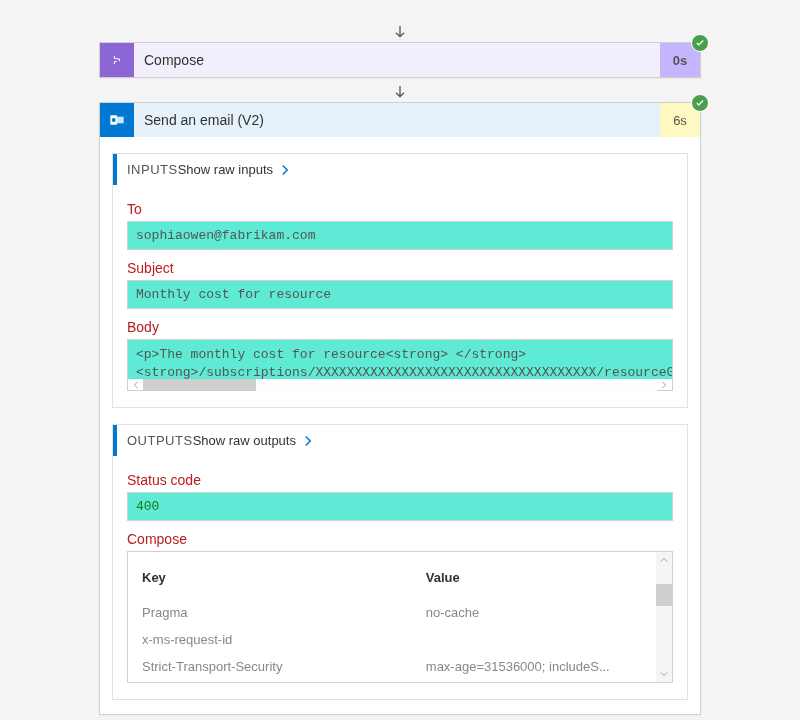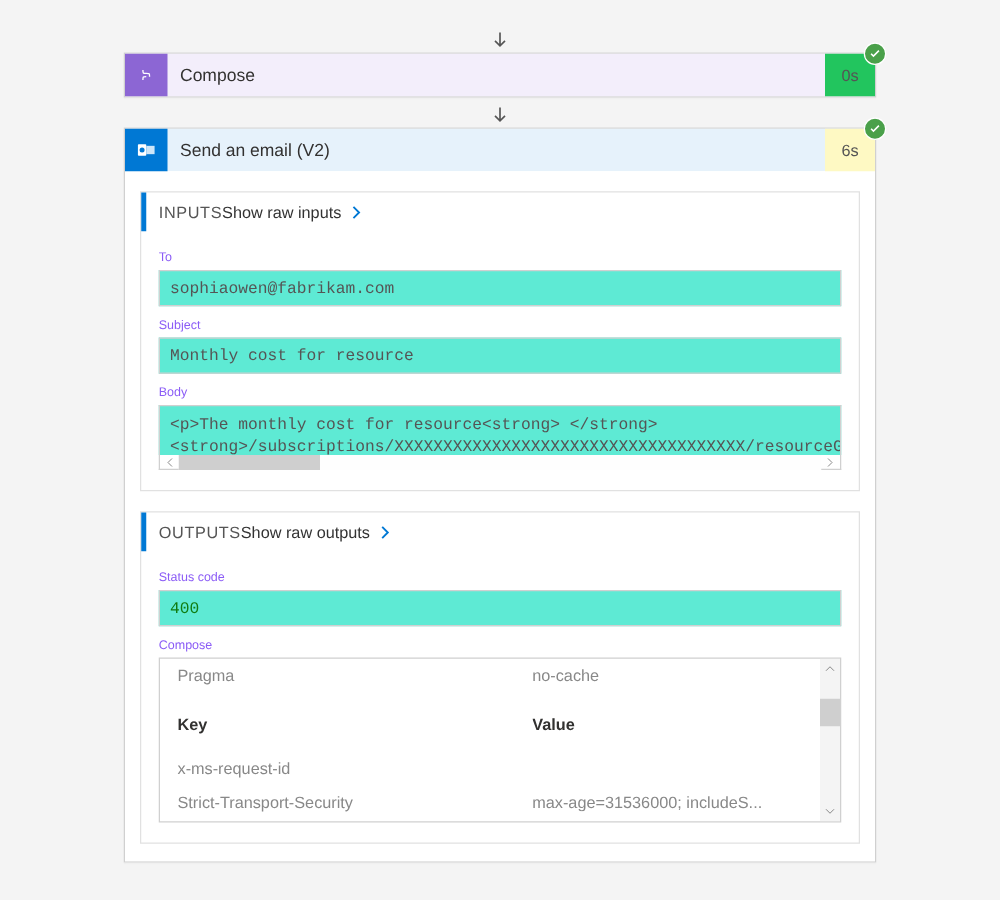--- a/index.html
+++ b/index.html
@@ -35,21 +35,21 @@
     flex-shrink: 0;
   }
   .card-icon.purple { background: #8c66d4; color:#fff; }
   .card-icon.blue   { background: #0078d4; color:#fff; }
   .card-title { flex: 1; display:flex; align-items:center; padding-left:10px; font-size:14px; }
   .card-time {
     width: 40px;
     display:flex; align-items:center; justify-content:center;
     font-size:13px; color:#555;
   }
-  .card-time.purple { background: #22c55e; }
+  .card-time.purple { background: #c4b5fd; font-weight: bold; }
   .card-time.blue   { background: #fef9c3; }
 
   .status-badge {
     position:absolute;
     top:-9px; right:-9px;
     width:18px; height:18px;
     border-radius:50%;
     background:#4aa04a;
     border:1.5px solid #fff;
     display:flex; align-items:center; justify-content:center;
@@ -80,21 +80,21 @@
     font-size:13px;
     display:flex; align-items:center;
     cursor:pointer;
   }
   .section-link .chev { color:#0078d4; margin-left:6px; display:flex; }
   .section-link .chev svg { width:12px; height:12px; }
 
   .section-content { padding: 6px 14px 16px 14px; }
 
   .field { margin-top: 10px; }
-  .field-label { font-size:10px; color:#8b5cf6; margin-bottom:4px; }
+  .field-label { font-size:14px; color:#b91c1c; margin-bottom:4px; }
   .field-box {
     border:1px solid #d0d0d0;
     padding:6px 8px;
     background:#5eead4;
     font-family: Consolas, "Courier New", monospace;
     font-size:13px;
     color:#555;
     min-height:28px;
   }
   .field-box.green { color:#107c10; }
@@ -255,27 +255,27 @@
           </div>
         </div>
         <div class="section-content">
           <div class="field">
             <div class="field-label">Status code</div>
             <div class="field-box green">400</div>
           </div>
           <div class="field">
             <div class="field-label">Compose</div>
             <div class="headers-box">
+              <div class="headers-row head">
+                <div class="hk">Key</div>
+                <div class="hv">Value</div>
+              </div>
               <div class="headers-row">
                 <div class="hk">Pragma</div>
                 <div class="hv">no-cache</div>
-              </div>
-              <div class="headers-row head">
-                <div class="hk">Key</div>
-                <div class="hv">Value</div>
               </div>
               <div class="headers-row">
                 <div class="hk">x-ms-request-id</div>
               </div>
               <div class="headers-row">
                 <div class="hk">Strict-Transport-Security</div>
                 <div class="hv">max-age=31536000; includeS...</div>
               </div>
               <div class="hv-scroll">
                 <div class="btn">

